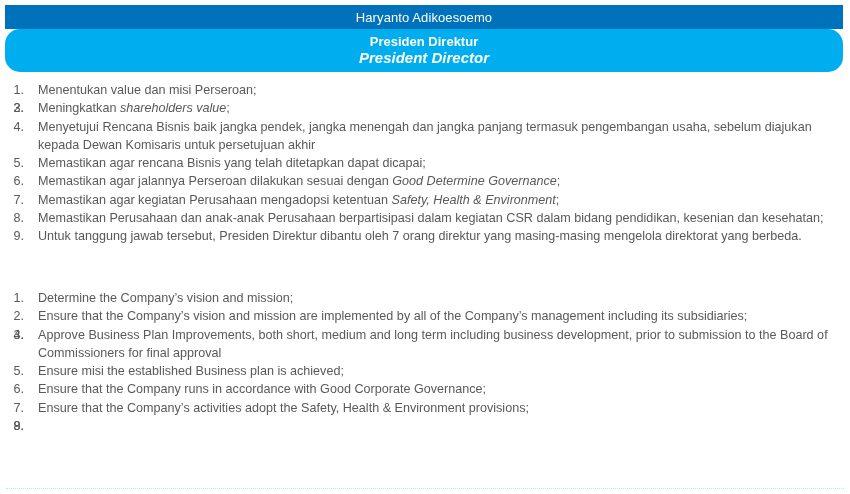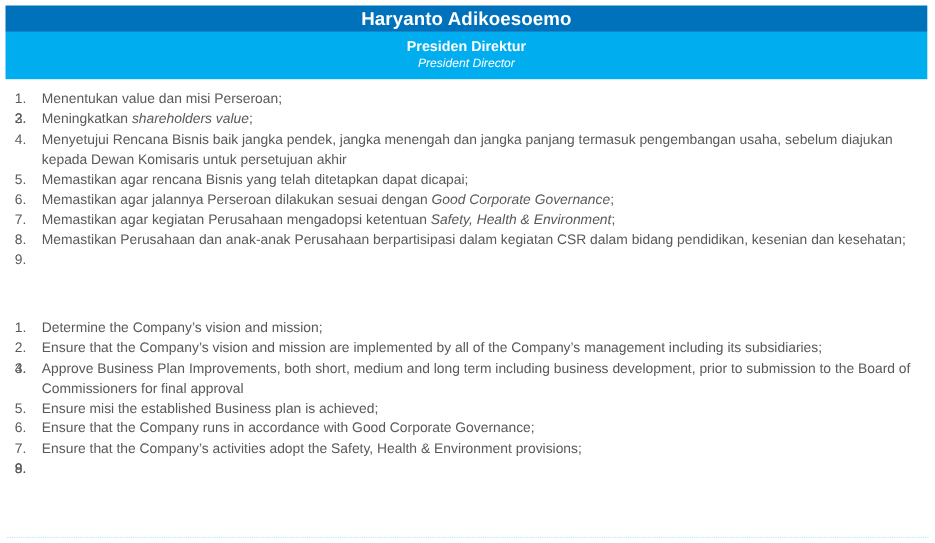--- a/index.html
+++ b/index.html
@@ -33,45 +33,46 @@
   }
   .name-bar {
     background: #0072bc;
     height: 24px;
     display: flex;
     align-items: center;
     justify-content: center;
   }
   .name-bar .name-text {
     color: #ffffff;
-    font-size: 17px;
-    font-weight: bold;
+    font-size: 13px;
+    font-weight: normal;
     letter-spacing: 0.1px;
     line-height: 1;
   }
   .title-bar {
     background: #00aeef;
     height: 43px;
     display: flex;
     flex-direction: column;
     align-items: center;
     justify-content: center;
     padding-bottom: 1px;
     box-sizing: border-box;
+    border-radius: 15px;
   }
   .title-bar .title-id {
     color: #ffffff;
     font-size: 13px;
     font-weight: bold;
     line-height: 16px;
   }
   .title-bar .title-en {
     color: #ffffff;
-    font-size: 11px;
-    font-weight: normal;
+    font-size: 15px;
+    font-weight: bold;
     font-style: italic;
     line-height: 16px;
   }
 
   
   .list-section {
     position: absolute;
     left: 0;
     width: 850px;
     box-sizing: border-box;
@@ -132,24 +133,24 @@
     </div>
   </div>
 
   <div class="list-section" id="list-id">
     <ol class="resp-list">
         <li style="color: rgb(88, 89, 91);"><span class="num" style="color: rgb(88, 89, 91);">1.</span><span class="txt">Menentukan value dan misi Perseroan;</span></li>
         <li style="color: rgb(88, 89, 91);"><span class="num" style="color: rgb(88, 89, 91);">2.</span></li>
         <li style="color: rgb(88, 89, 91);"><span class="num" style="color: rgb(88, 89, 91);">3.</span><span class="txt">Meningkatkan <em>shareholders value</em>;</span></li>
         <li style="color: rgb(88, 89, 91);"><span class="num" style="color: rgb(88, 89, 91);">4.</span><span class="txt">Menyetujui Rencana Bisnis baik jangka pendek, jangka menengah dan jangka panjang termasuk pengembangan usaha, sebelum diajukan kepada Dewan Komisaris untuk persetujuan akhir</span></li>
         <li style="color: rgb(88, 89, 91);"><span class="num" style="color: rgb(88, 89, 91);">5.</span><span class="txt">Memastikan agar rencana Bisnis yang telah ditetapkan dapat dicapai;</span></li>
-        <li style="color: rgb(88, 89, 91);"><span class="num" style="color: rgb(88, 89, 91);">6.</span><span class="txt">Memastikan agar jalannya Perseroan dilakukan sesuai dengan <em>Good Corporate Governance</em>;</span></li>
+        <li style="color: rgb(88, 89, 91);"><span class="num" style="color: rgb(88, 89, 91);">6.</span><span class="txt">Memastikan agar jalannya Perseroan dilakukan sesuai dengan <em>Good Determine Governance</em>;</span></li>
         <li style="color: rgb(88, 89, 91);"><span class="num" style="color: rgb(88, 89, 91);">7.</span><span class="txt">Memastikan agar kegiatan Perusahaan mengadopsi ketentuan <em>Safety, Health &amp; Environment</em>;</span></li>
         <li style="color: rgb(88, 89, 91);"><span class="num" style="color: rgb(88, 89, 91);">8.</span><span class="txt">Memastikan Perusahaan dan anak-anak Perusahaan berpartisipasi dalam kegiatan CSR dalam bidang pendidikan, kesenian dan kesehatan;</span></li>
-        <li style="color: rgb(88, 89, 91);"><span class="num" style="color: rgb(88, 89, 91);">9.</span></li>
+        <li style="color: rgb(88, 89, 91);"><span class="num" style="color: rgb(88, 89, 91);">9.</span><span class="txt">Untuk tanggung jawab tersebut, Presiden Direktur dibantu oleh 7 orang direktur yang masing-masing mengelola direktorat yang berbeda.</span></li>
       </ol>
   </div>
 
   <div class="list-section" id="list-en">
     <ol class="resp-list">
         <li style="color: rgb(88, 89, 91);"><span class="num" style="color: rgb(88, 89, 91);">1.</span><span class="txt">Determine the Company’s vision and mission;</span></li>
         <li style="color: rgb(88, 89, 91);"><span class="num" style="color: rgb(88, 89, 91);">2.</span><span class="txt">Ensure that the Company’s vision and mission are implemented by all of the Company’s management including its subsidiaries;</span></li>
         <li style="color: rgb(88, 89, 91);"><span class="num" style="color: rgb(88, 89, 91);">3.</span></li>
         <li style="color: rgb(88, 89, 91);"><span class="num" style="color: rgb(88, 89, 91);">4.</span><span class="txt">Approve Business Plan Improvements, both short, medium and long term including business development, prior to submission to the Board of Commissioners for final approval</span></li>
         <li style="color: rgb(88, 89, 91);"><span class="num" style="color: rgb(88, 89, 91);">5.</span><span class="txt">Ensure misi the established Business plan is achieved;</span></li>

